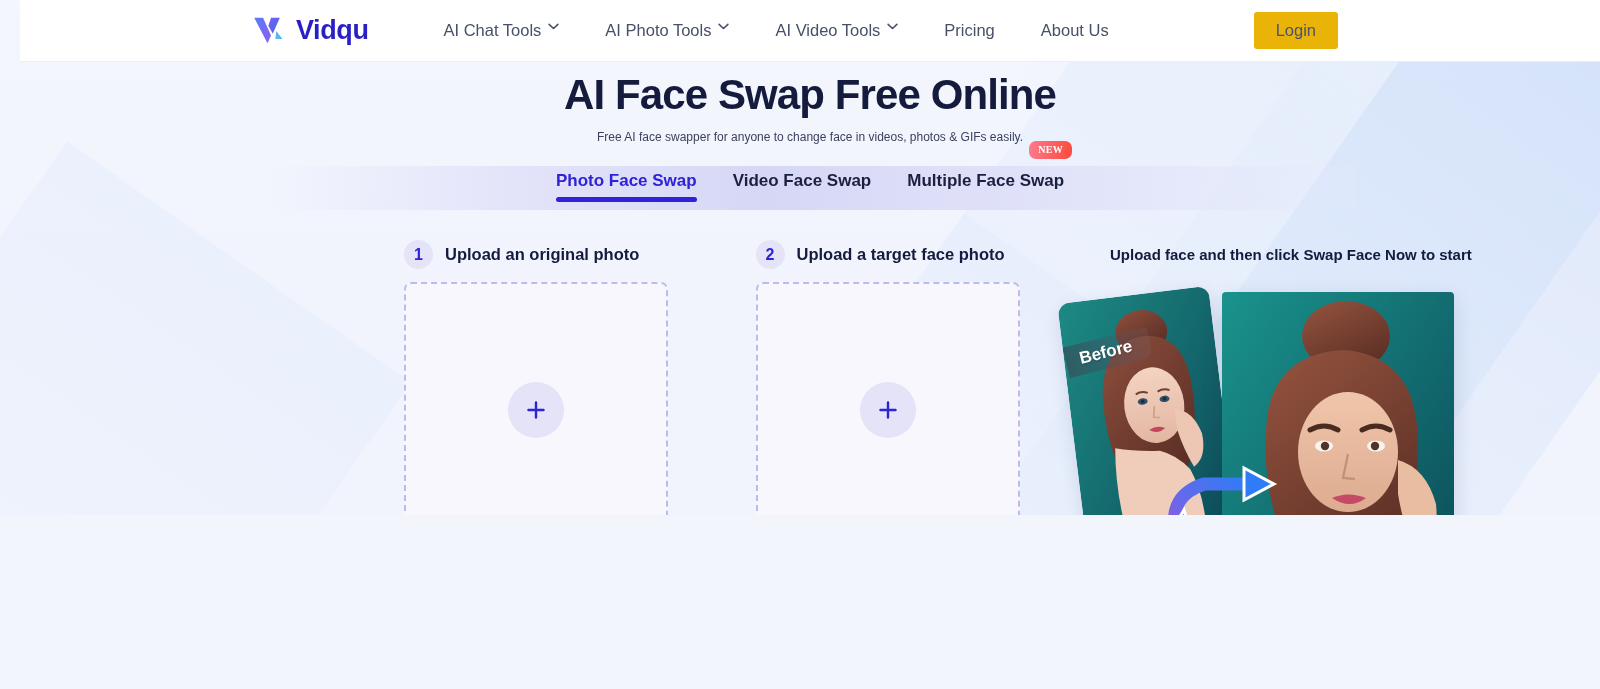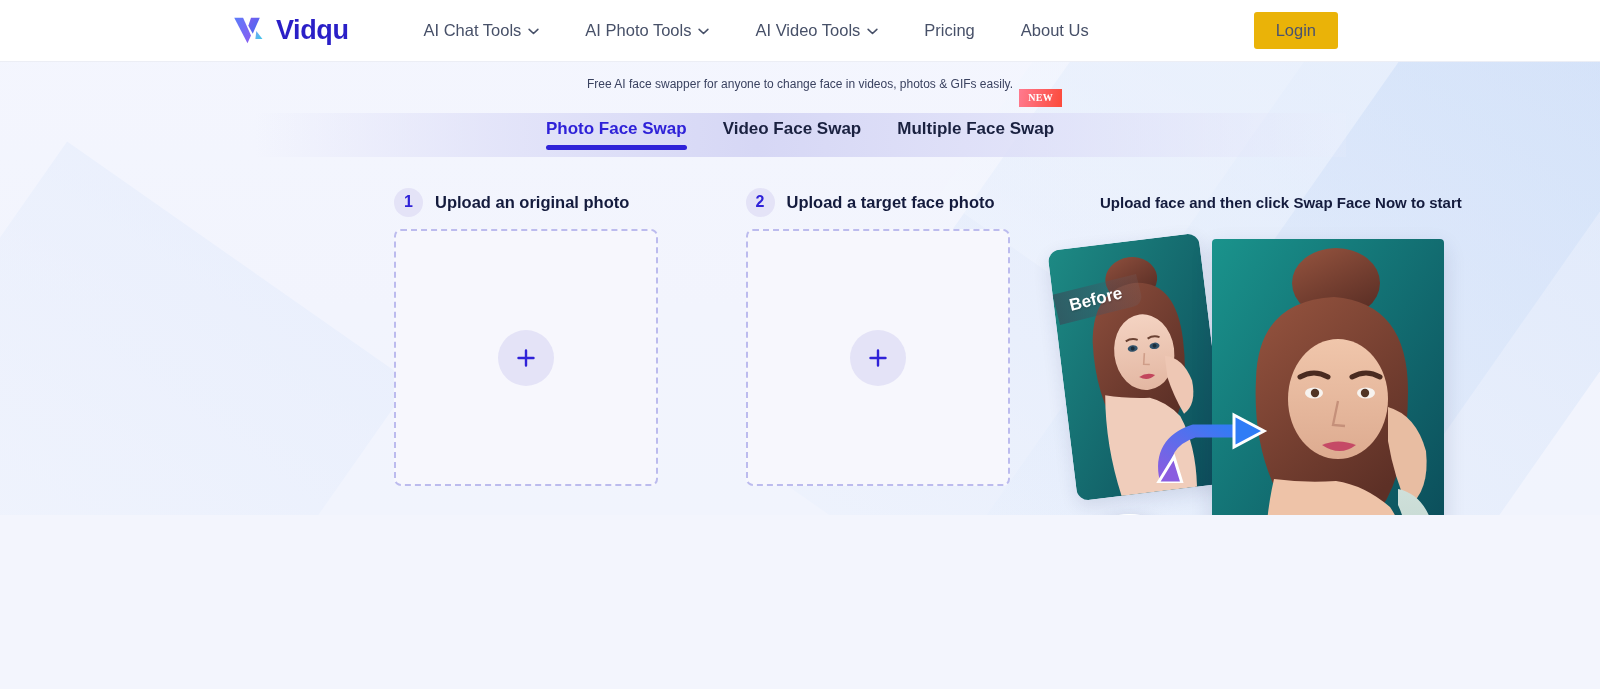--- a/index.html
+++ b/index.html
@@ -9,20 +9,21 @@
     overflow: hidden;
     background: #f3f5fd;
   }
 
   
   .page {
     position: relative;
     width: 1600px; height: 515px;
     background: linear-gradient(180deg, #f4f6fe 0%, #f2f4fd 60%, #f1f4fd 100%);
     overflow: hidden;
+    padding-left: 20px;
   }
 
   
   .deco { position: absolute; pointer-events: none; }
   .deco-a {
     right: -120px; top: 40px;
     width: 520px; height: 900px;
     background: linear-gradient(180deg, rgba(213,227,249,.75), rgba(226,236,252,.25));
     transform: rotate(35deg);
     transform-origin: top right;
@@ -61,21 +62,21 @@
     margin-left: 233px;
     cursor: pointer;
   }
   .logo-mark { width: 36px; height: 30px; display: block; }
   .logo-text {
     font-size: 27px; font-weight: 700; letter-spacing: -.4px;
     color: #2a1fc7;
   }
   .nav { display: flex; align-items: center; margin-left: 52px; gap: 0; }
   .nav-item {
-    display: flex; align-items: center; gap: 7px;
+    display: flex; gap: 7px;
     font-size: 16.5px; color: #475068;
     padding: 8px 23px; cursor: pointer; white-space: nowrap;
   }
   .chev { width: 11px; height: 7px; display: block; margin-top: 2px; }
   .header-spacer { flex: 1; }
   .login-btn {
     margin-right: 262px;
     background: #eab308;
     color: #4a5370;
     font-size: 16.5px;
@@ -120,21 +121,21 @@
     content: "";
     position: absolute; left: 18px; right: 18px; bottom: 2px;
     height: 5px; border-radius: 3px; background: #2f22d8;
   }
   .new-badge {
     position: absolute;
     top: -30px; right: 10px;
     background: linear-gradient(100deg, #ff7a8f 0%, #fc4a3a 100%);
     color: #fff; font-size: 10px; font-weight: 700;
     letter-spacing: .3px;
-    padding: 3px 9px 4px; border-radius: 0;
+    padding: 3px 9px 4px; border-radius: 7px;
     font-family: "Liberation Serif", serif;
   }
 
   
   .work {
     position: relative; z-index: 5;
     margin: 0 auto; width: 1360px;
     display: flex; padding-left: 274px;
   }
   .col { width: 308px; }
@@ -284,20 +285,21 @@
         <span>About Us</span>
       </div>
     </nav>
 
     <div class="header-spacer"></div>
 
     <button class="login-btn">Login</button>
   </div>
 
   <div class="hero">
+    <h1 class="hero-title">AI Face Swap Free Online</h1>
     <p class="hero-sub">Free AI face swapper for anyone to change face in videos, photos &amp; GIFs easily.</p>
   </div>
 
   <div class="tabs-band">
     <div class="tabs">
       <div class="tab active">
         <span>Photo Face Swap</span>
       </div>
       <div class="tab">
         <span>Video Face Swap</span>

